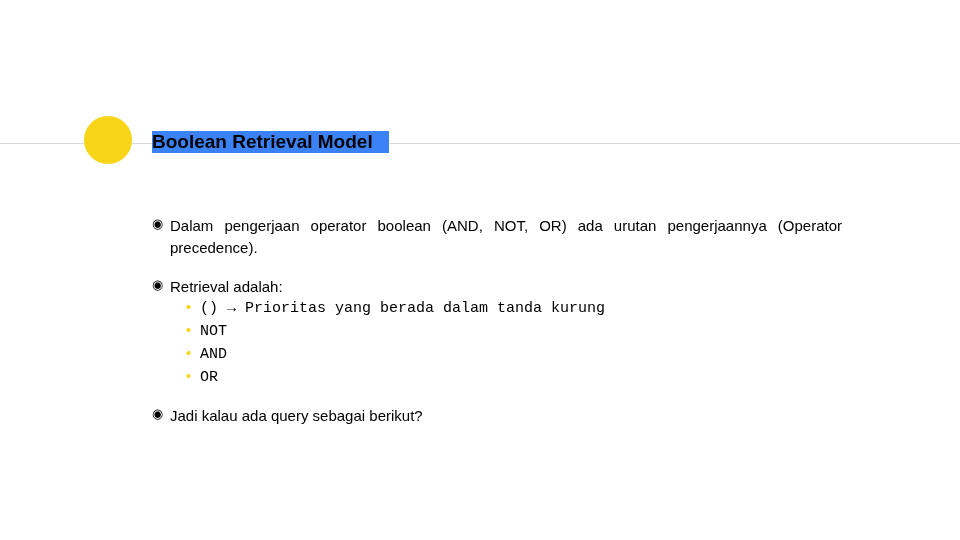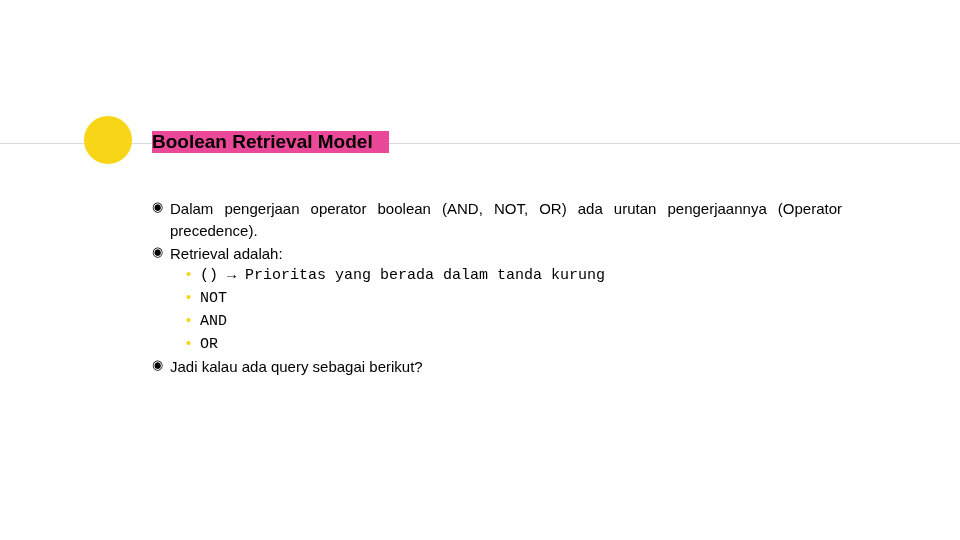--- a/index.html
+++ b/index.html
@@ -27,36 +27,37 @@
     height: 48px;
     border-radius: 50%;
     background: #f8d617;
   }
   .title {
     position: absolute;
     top: 131px;
     left: 152px;
     font-size: 19px;
     font-weight: bold;
-    background: #ec4899;
+    background: #3b82f6;
     padding-right: 16px;
   }
   .content {
     position: absolute;
     top: 198px;
     left: 152px;
     width: 690px;
     font-size: 15px;
     line-height: 1.45;
   }
   .l1 {
     position: relative;
     padding-left: 18px;
     margin-bottom: 1px;
     text-align: justify;
+    margin-top: 17px;
   }
   .l1::before {
     content: "◉";
     position: absolute;
     left: 0;
     top: 0;
     font-size: 13px;
     color: #000;
   }
   .l2 {

